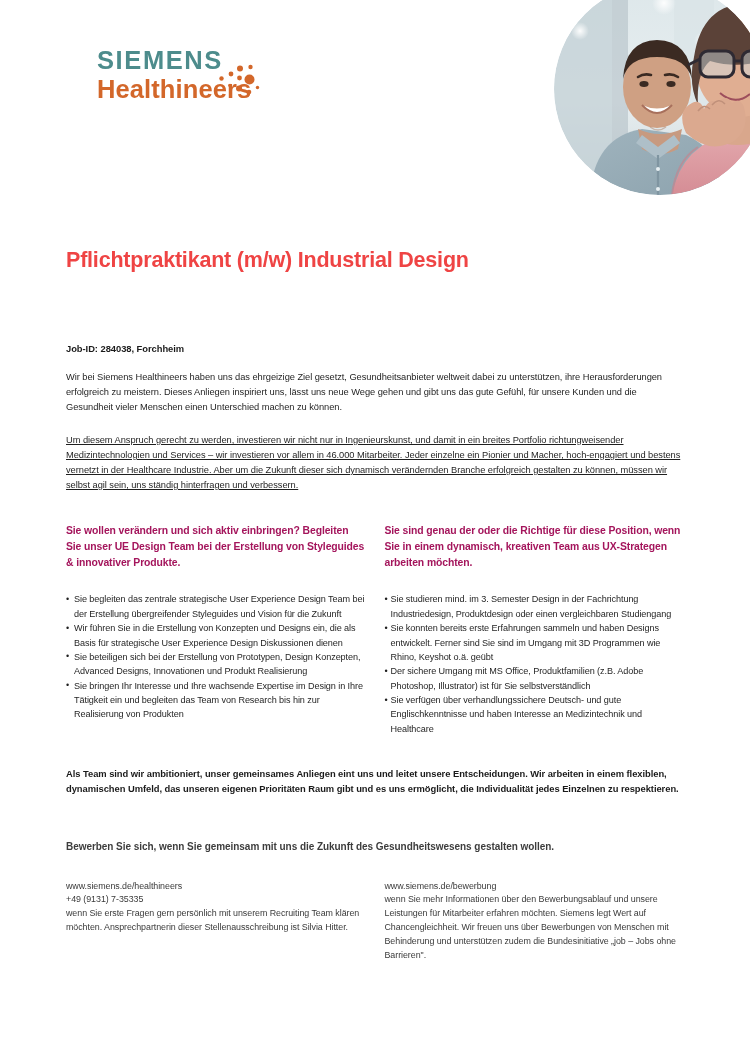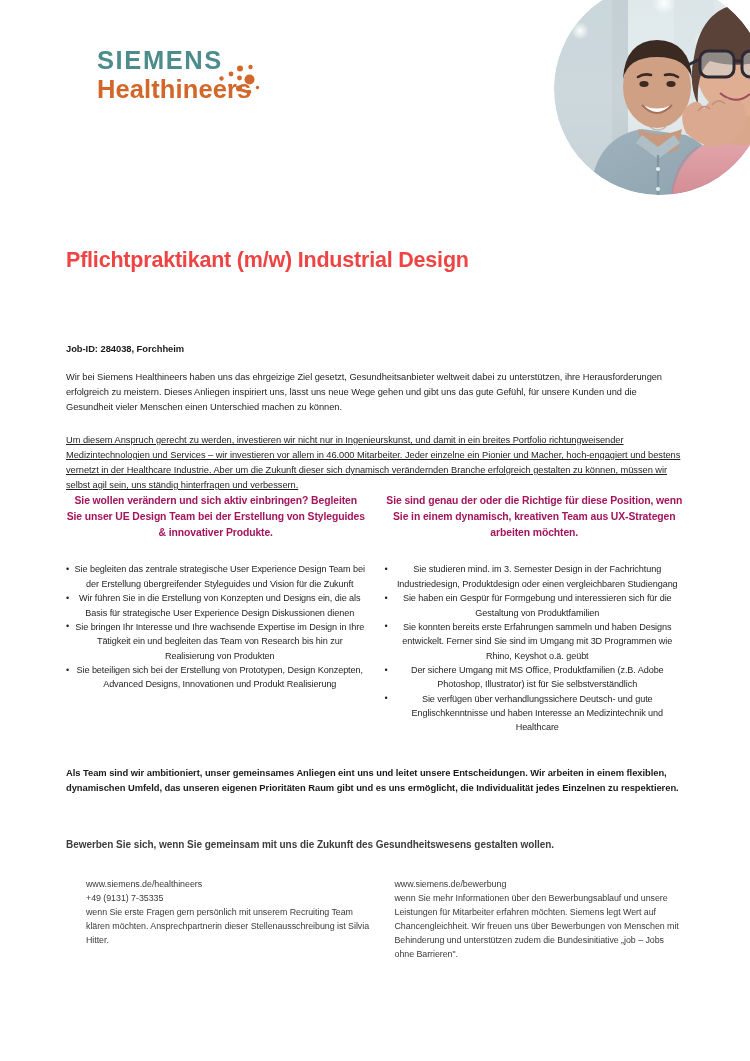--- a/index.html
+++ b/index.html
@@ -99,21 +99,21 @@
     color: #1f1f1f;
     margin: 16px 0 0 0;
     letter-spacing: -0.05px;
   }
   .para.second { margin-top: 18px; text-decoration: underline; }
 
   
   .columns {
     display: flex;
     gap: 0;
-    text-align: center;
+    margin-top: 30px;
   }
   .col {
     width: 300px;
   }
   .col + .col { margin-left: 19px; }
 
   .col-heading {
     font-size: 10.4px;
     font-weight: bold;
     color: #a4155c;
@@ -158,21 +158,21 @@
     color: #3d3d3d;
     margin: 44px 0 0 0;
     letter-spacing: -0.05px;
   }
 
   
   .footer {
     display: flex;
     margin-top: 28px;
   }
-  .footer .col { width: 300px; margin-left: 20px; }
+  .footer .col { width: 300px; }
   .footer .col + .col { margin-left: 19px; }
 
   .contact-line {
     font-size: 8.9px;
     line-height: 1.56;
     color: #3a3a3a;
     margin: 0;
     letter-spacing: -0.05px;
   }
   .contact-line.url { color: #3a3a3a; }
@@ -294,30 +294,29 @@
     <p class="para">Wir bei Siemens Healthineers haben uns das ehrgeizige Ziel gesetzt, Gesundheitsanbieter weltweit dabei zu unterstützen, ihre Herausforderungen erfolgreich zu meistern. Dieses Anliegen inspiriert uns, lässt uns neue Wege gehen und gibt uns das gute Gefühl, für unsere Kunden und die Gesundheit vieler Menschen einen Unterschied machen zu können.</p>
     <p class="para second">Um diesem Anspruch gerecht zu werden, investieren wir nicht nur in Ingenieurskunst, und damit in ein breites Portfolio richtungweisender Medizintechnologien und Services – wir investieren vor allem in 46.000 Mitarbeiter. Jeder einzelne ein Pionier und Macher, hoch-engagiert und bestens vernetzt in der Healthcare Industrie. Aber um die Zukunft dieser sich dynamisch verändernden Branche erfolgreich gestalten zu können, müssen wir selbst agil sein, uns ständig hinterfragen und verbessern.</p>
 
     <div class="columns">
 
       <div class="col col-left">
         <p class="col-heading">Sie wollen verändern und sich aktiv einbringen? Begleiten Sie unser UE Design Team bei der Erstellung von Styleguides &amp; innovativer Produkte.</p>
         <ul class="bullets">
           <li>Sie begleiten das zentrale strategische User Experience Design Team bei der Erstellung übergreifender Styleguides und Vision für die Zukunft</li>
           <li>Wir führen Sie in die Erstellung von Konzepten und Designs ein, die als Basis für strategische User Experience Design Diskussionen dienen</li>
+          <li>Sie beteiligen sich bei der Erstellung von Prototypen, Design Konzepten, Advanced Designs, Innovationen und Produkt Realisierung</li>
           <li>Sie bringen Ihr Interesse und Ihre wachsende Expertise im Design in Ihre Tätigkeit ein und begleiten das Team von Research bis hin zur Realisierung von Produkten</li>
-          <li>Sie beteiligen sich bei der Erstellung von Prototypen, Design Konzepten, Advanced Designs, Innovationen und Produkt Realisierung</li>
         </ul>
       </div>
 
       <div class="col col-right">
         <p class="col-heading">Sie sind genau der oder die Richtige für diese Position, wenn Sie in einem dynamisch, kreativen Team aus UX-Strategen arbeiten möchten.</p>
         <ul class="bullets">
           <li>Sie studieren mind. im 3. Semester Design in der Fachrichtung Industriedesign, Produktdesign oder einen vergleichbaren Studiengang</li>
-          <li>Sie haben ein Gespür für Formgebung und interessieren sich für die Gestaltung von Produktfamilien</li>
           <li>Sie konnten bereits erste Erfahrungen sammeln und haben Designs entwickelt. Ferner sind Sie sind im Umgang mit 3D Programmen wie Rhino, Keyshot o.ä. geübt</li>
           <li>Der sichere Umgang mit MS Office, Produktfamilien (z.B. Adobe Photoshop, Illustrator) ist für Sie selbstverständlich</li>
           <li>Sie verfügen über verhandlungssichere Deutsch- und gute Englischkenntnisse und haben Interesse an Medizintechnik und Healthcare</li>
         </ul>
       </div>
 
     </div>
 
     <p class="team-para">Als Team sind wir ambitioniert, unser gemeinsames Anliegen eint uns und leitet unsere Entscheidungen. Wir arbeiten in einem flexiblen, dynamischen Umfeld, das unseren eigenen Prioritäten Raum gibt und es uns ermöglicht, die Individualität jedes Einzelnen zu respektieren.</p>
 

